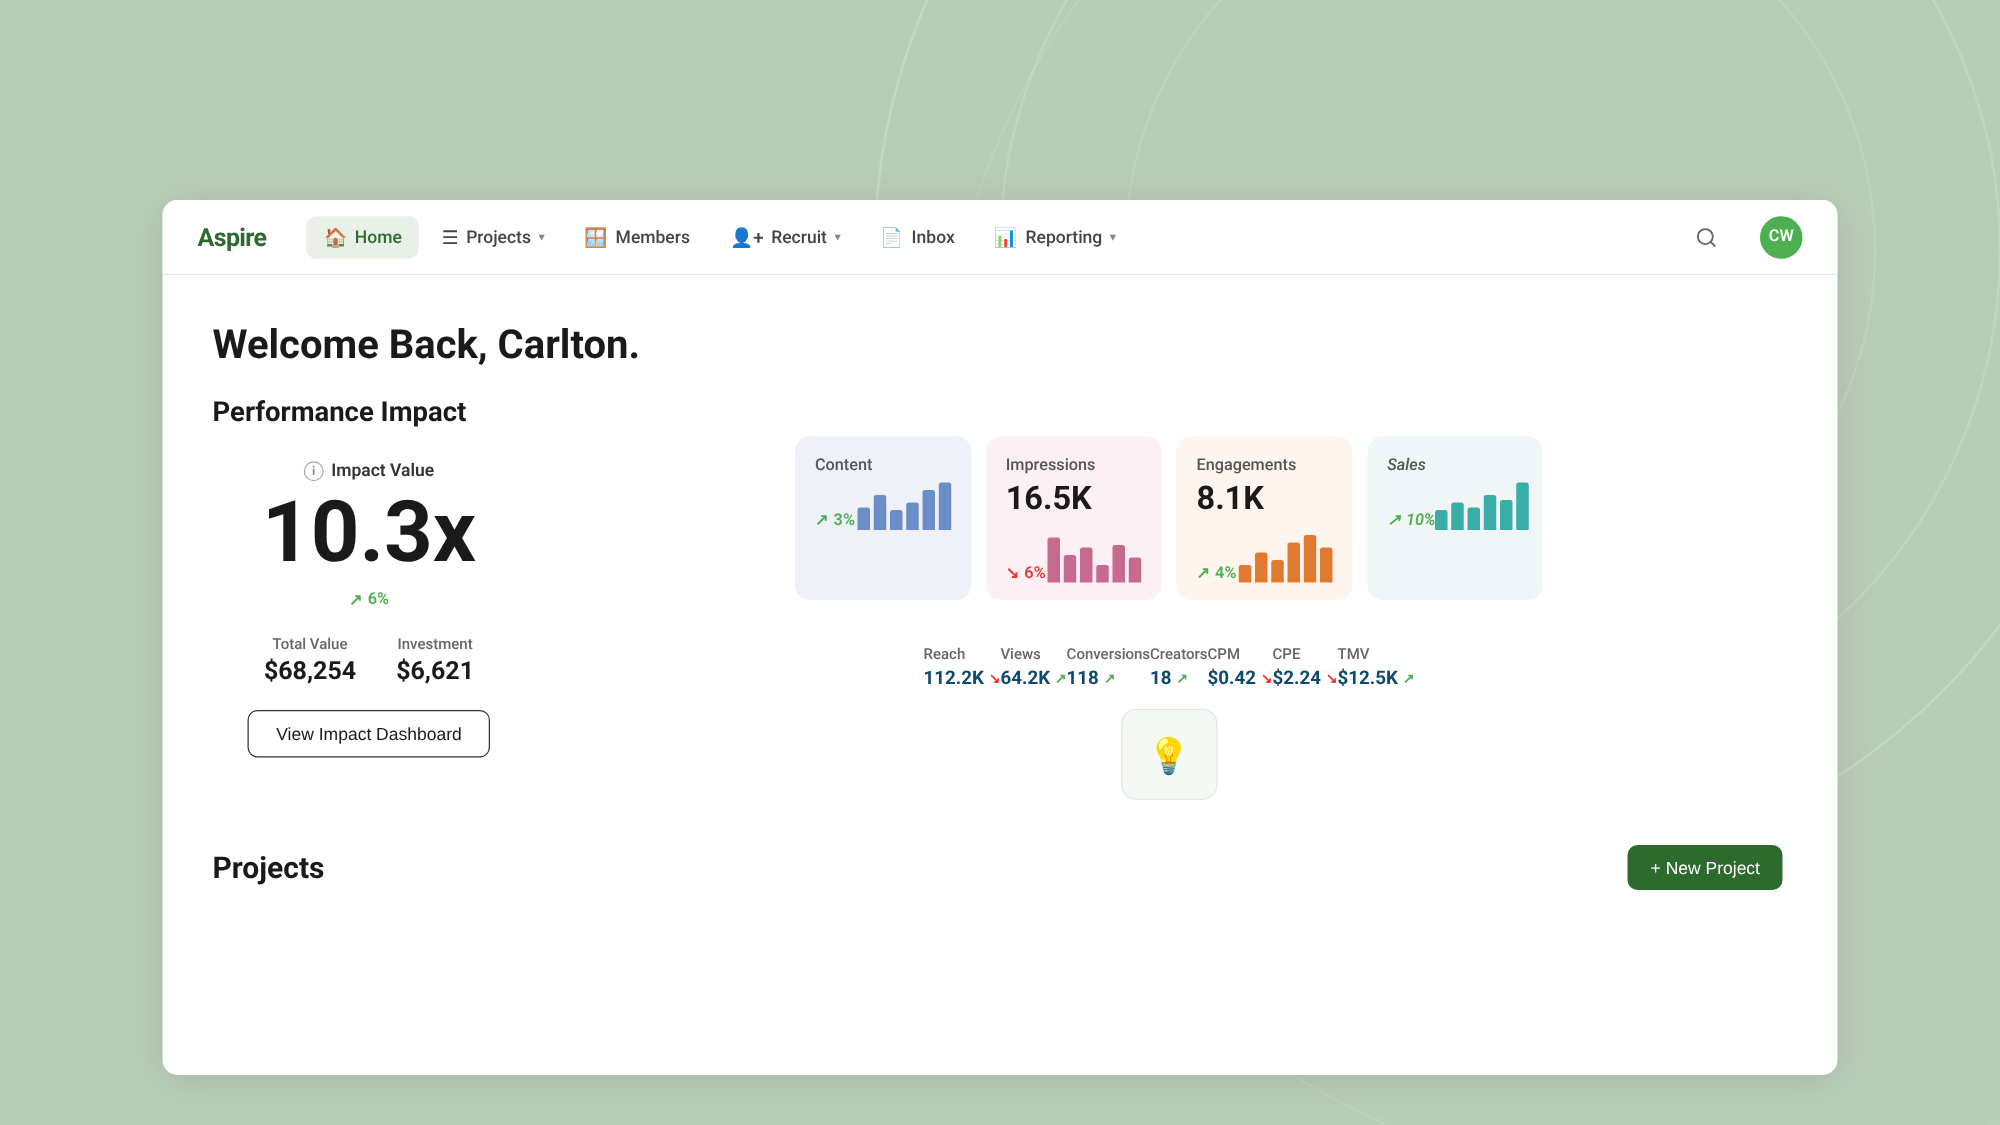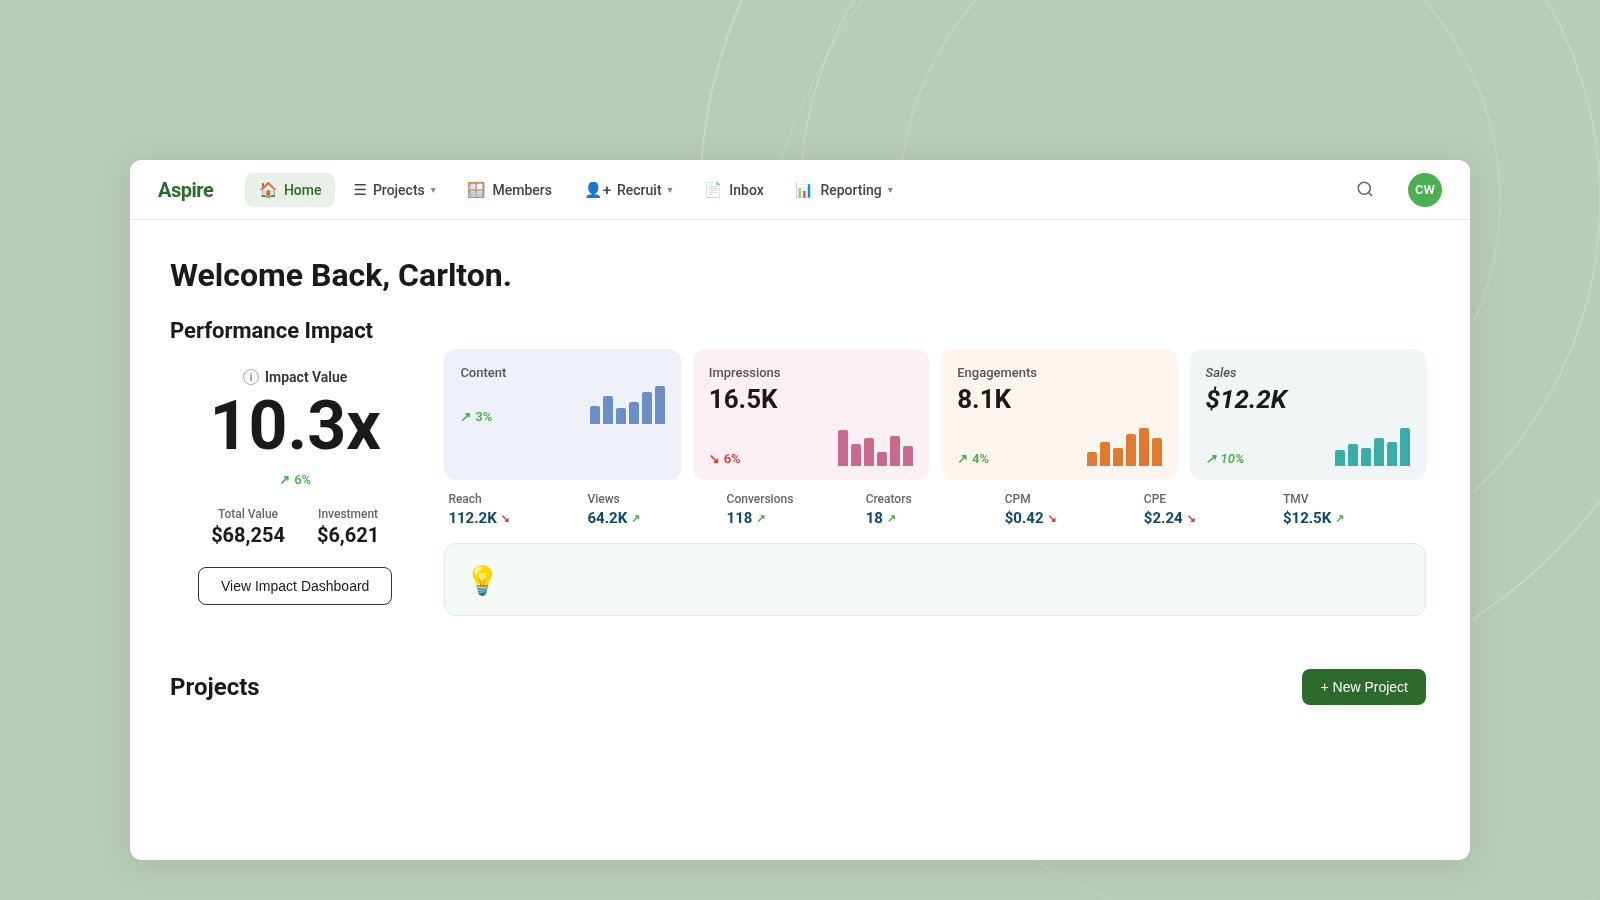--- a/index.html
+++ b/index.html
@@ -63,20 +63,21 @@
       color: #444;
       cursor: pointer;
       font-weight: 500;
     }
     .nav-item.active {
       background: #e8f0e8;
       color: #2d6a2d;
     }
     .nav-right {
       display: flex;
+      align-items: center;
       gap: 27px;
       margin-left: auto;
     }
     .search-icon-btn {
       width: 32px; height: 32px;
       display: flex; align-items: center; justify-content: center;
       cursor: pointer;
       color: #666;
       font-size: 18px;
     }
@@ -196,20 +197,21 @@
       font-weight: 500;
       color: #1a1a1a;
       cursor: pointer;
     }
     
     .metrics-right {
       flex: 1;
       display: flex;
       flex-direction: column;
       gap: 0;
+      align-items: center;
     }
     .metric-cards-row {
       display: flex;
       gap: 12px;
       margin-bottom: 12px;
     }
     .metric-card {
       flex: 1;
       border-radius: 12px;
       padding: 16px 16px 14px;
@@ -247,20 +249,21 @@
     .mini-bar {
       width: 10px;
       border-radius: 2px 2px 0 0;
     }
     
     .small-stats-row {
       display: flex;
       gap: 0;
       padding: 0 4px;
       margin-bottom: 16px;
+      margin-top: 24px;
     }
     .small-stat {
       flex: 1;
       display: flex;
       flex-direction: column;
       gap: 3px;
     }
     .small-stat-label {
       font-size: 12px;
       color: #666;
@@ -479,21 +482,20 @@
                   <div class="mini-bar" style="height:24px;background:#e07a30;"></div>
                   <div class="mini-bar" style="height:18px;background:#e07a30;"></div>
                   <div class="mini-bar" style="height:32px;background:#e07a30;"></div>
                   <div class="mini-bar" style="height:38px;background:#e07a30;"></div>
                   <div class="mini-bar" style="height:28px;background:#e07a30;"></div>
                 </div>
     </div>
   </div>
             <div class="metric-card sales-card">
     <div class="metric-card-label">Sales</div>
-    <div class="metric-card-value">$12.2K</div>
     <div class="metric-card-bottom">
       <div class="trend-badge trend-up">
         <span>↗</span>
         <span>10%</span>
       </div>
       <div class="mini-chart">
                   <div class="mini-bar" style="height:16px;background:#3aada8;"></div>
                   <div class="mini-bar" style="height:22px;background:#3aada8;"></div>
                   <div class="mini-bar" style="height:18px;background:#3aada8;"></div>
                   <div class="mini-bar" style="height:28px;background:#3aada8;"></div>

